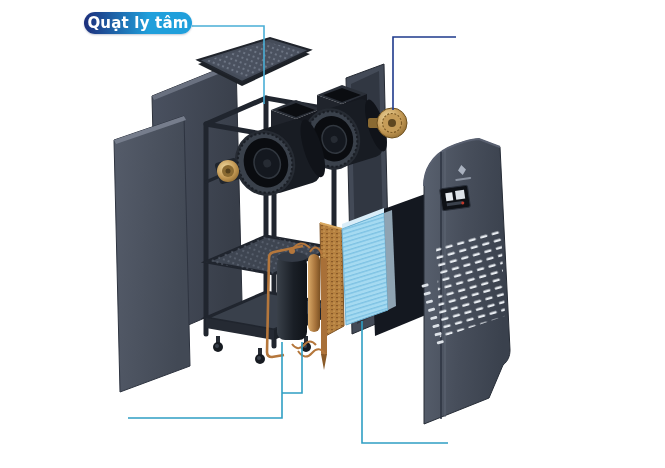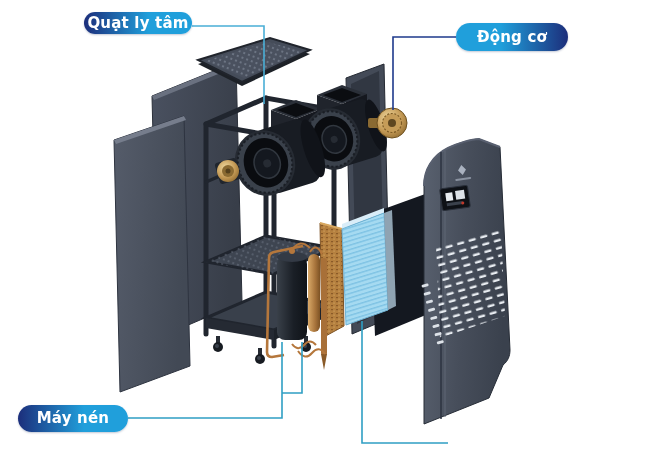--- a/index.html
+++ b/index.html
@@ -233,20 +233,14 @@
       <path class="ln ln-teal" d="M192,26 H264 V104"></path>
       <path class="ln ln-navy" d="M456,37 H393 V110"></path>
       <path class="ln ln-cyan" d="M128,418 H282 V342 M302,342 V393 H282"></path>
       <path class="ln ln-cyan" d="M448,443 H362 V321"></path>
     </g>
   </svg>
 
   <div class="pill pill-left" id="label-fan">
     <span>Quạt ly tâm</span>
   </div>
-  <div class="pill pill-right" id="label-motor">
-    <span>Động cơ</span>
-  </div>
-  <div class="pill pill-left" id="label-compressor">
-    <span>Máy nén</span>
-  </div>
 
 </div>
 
 </body></html>

